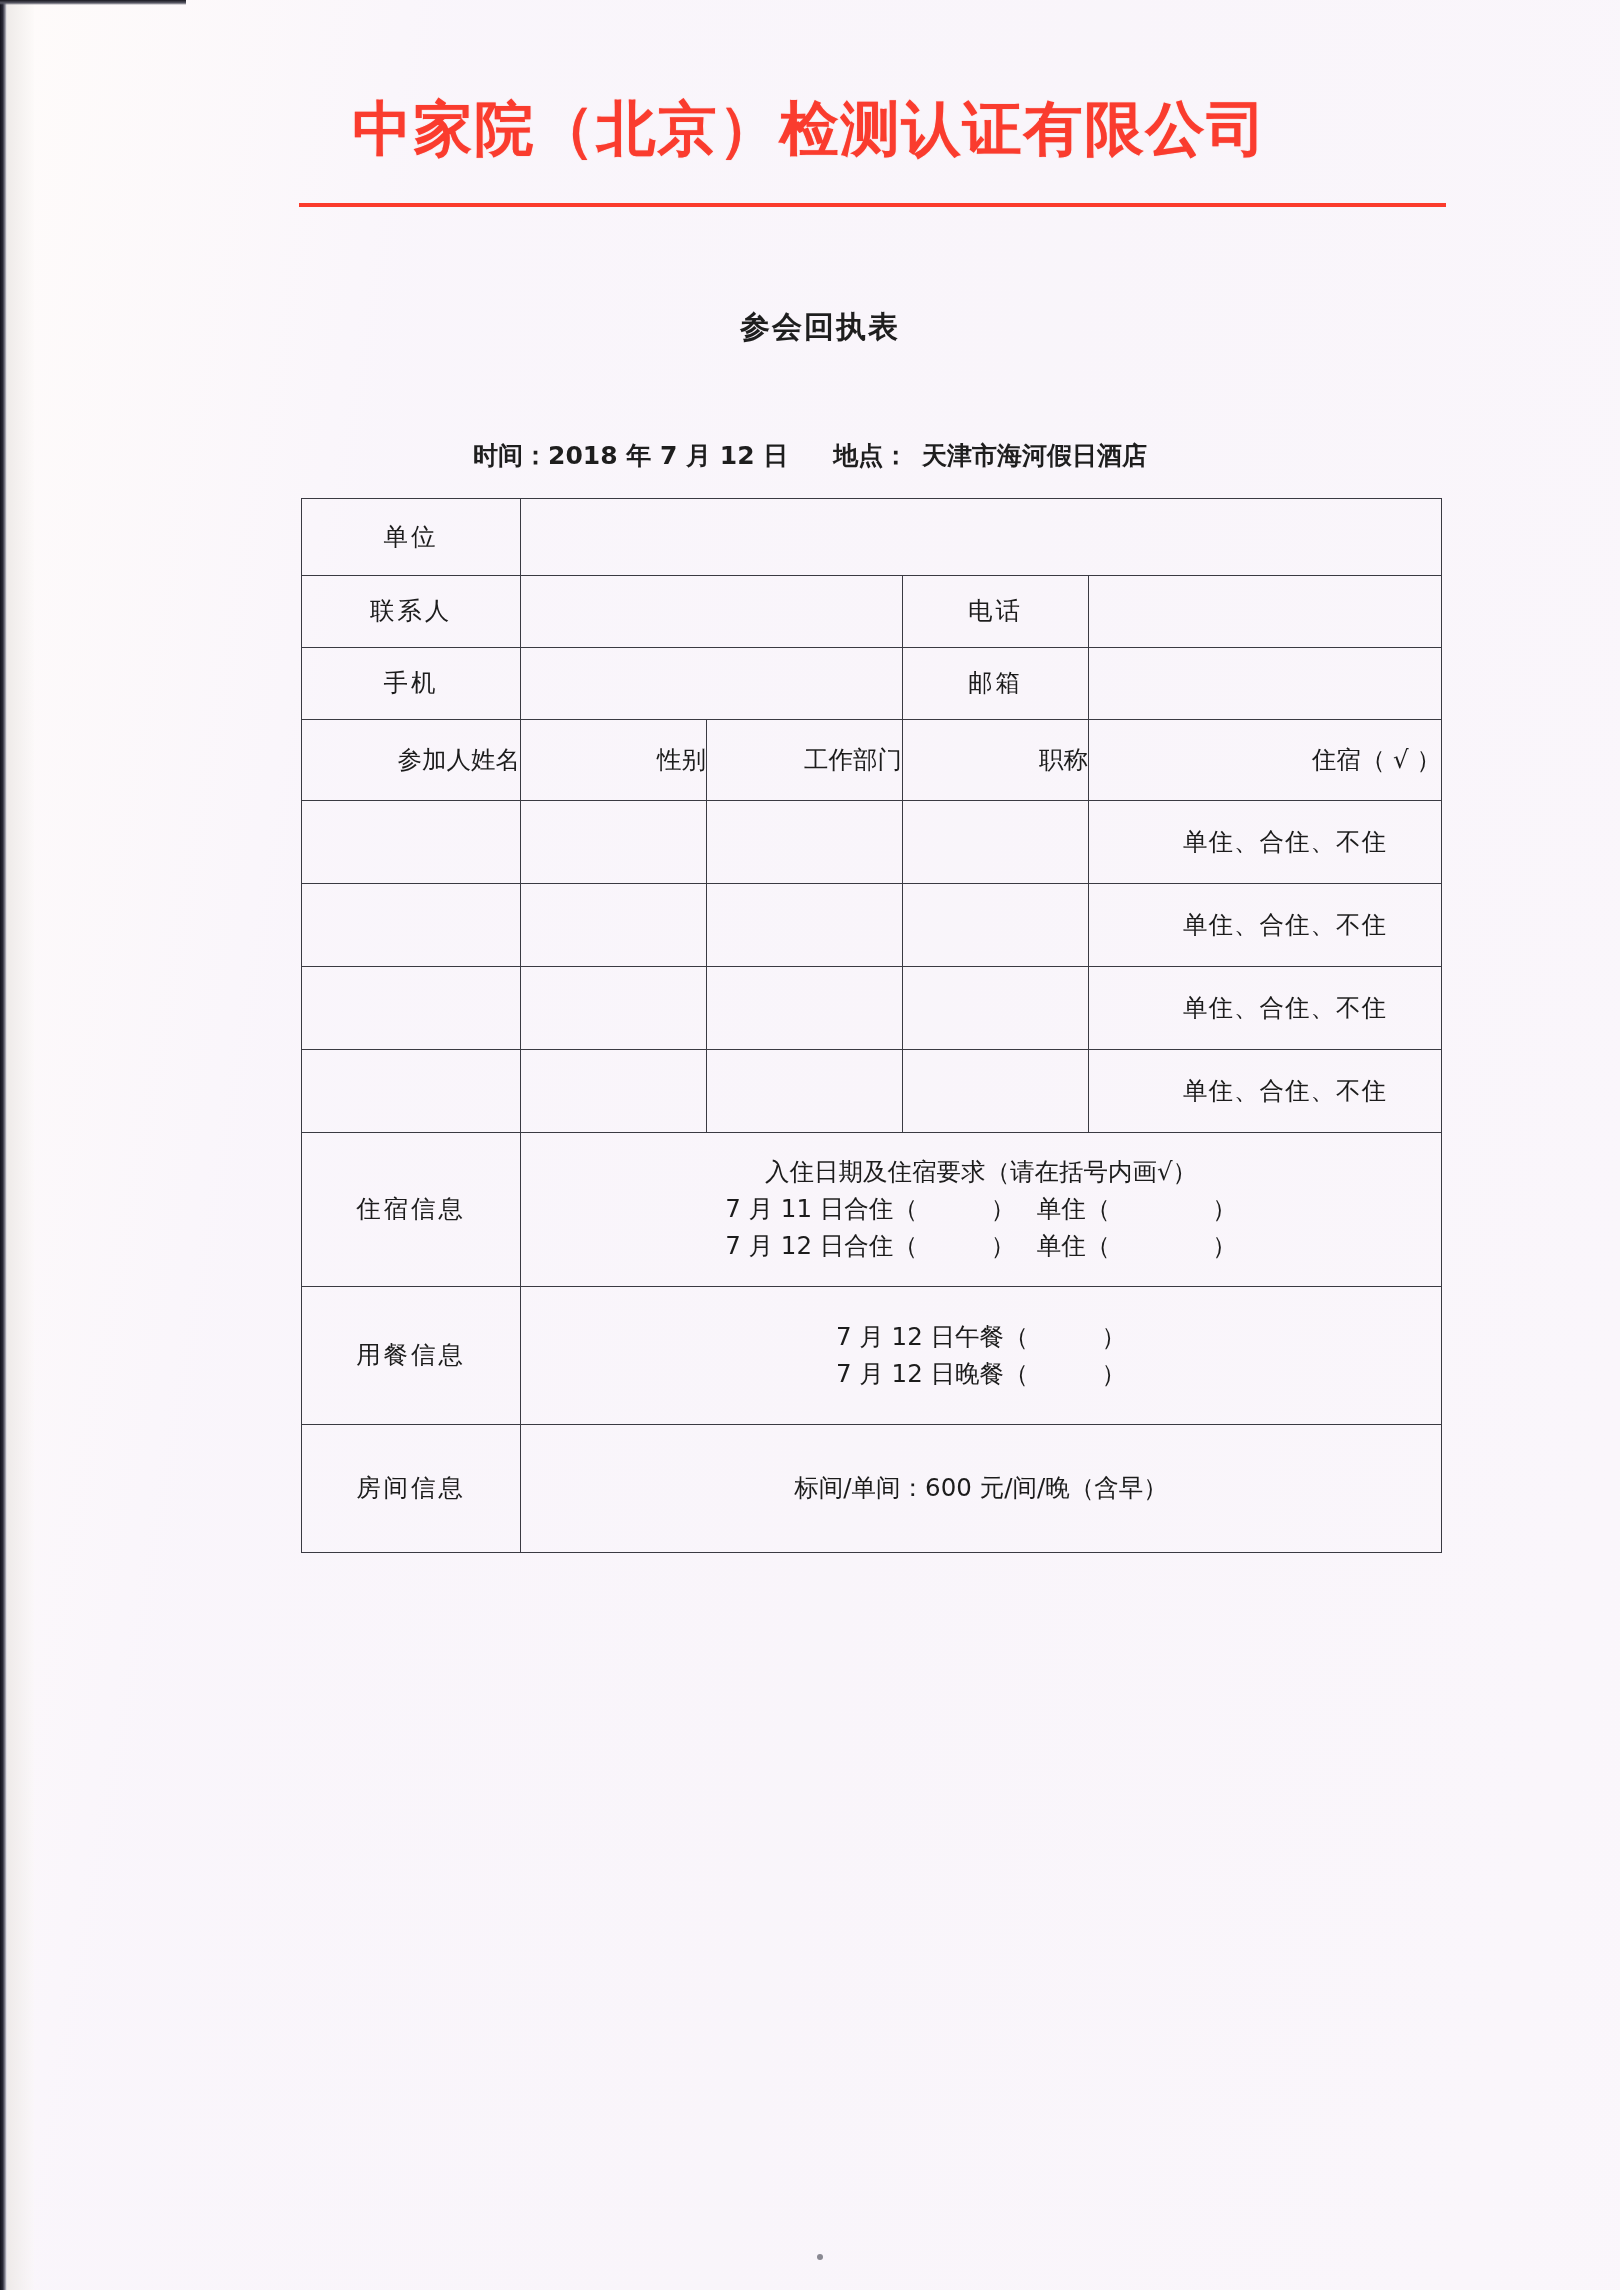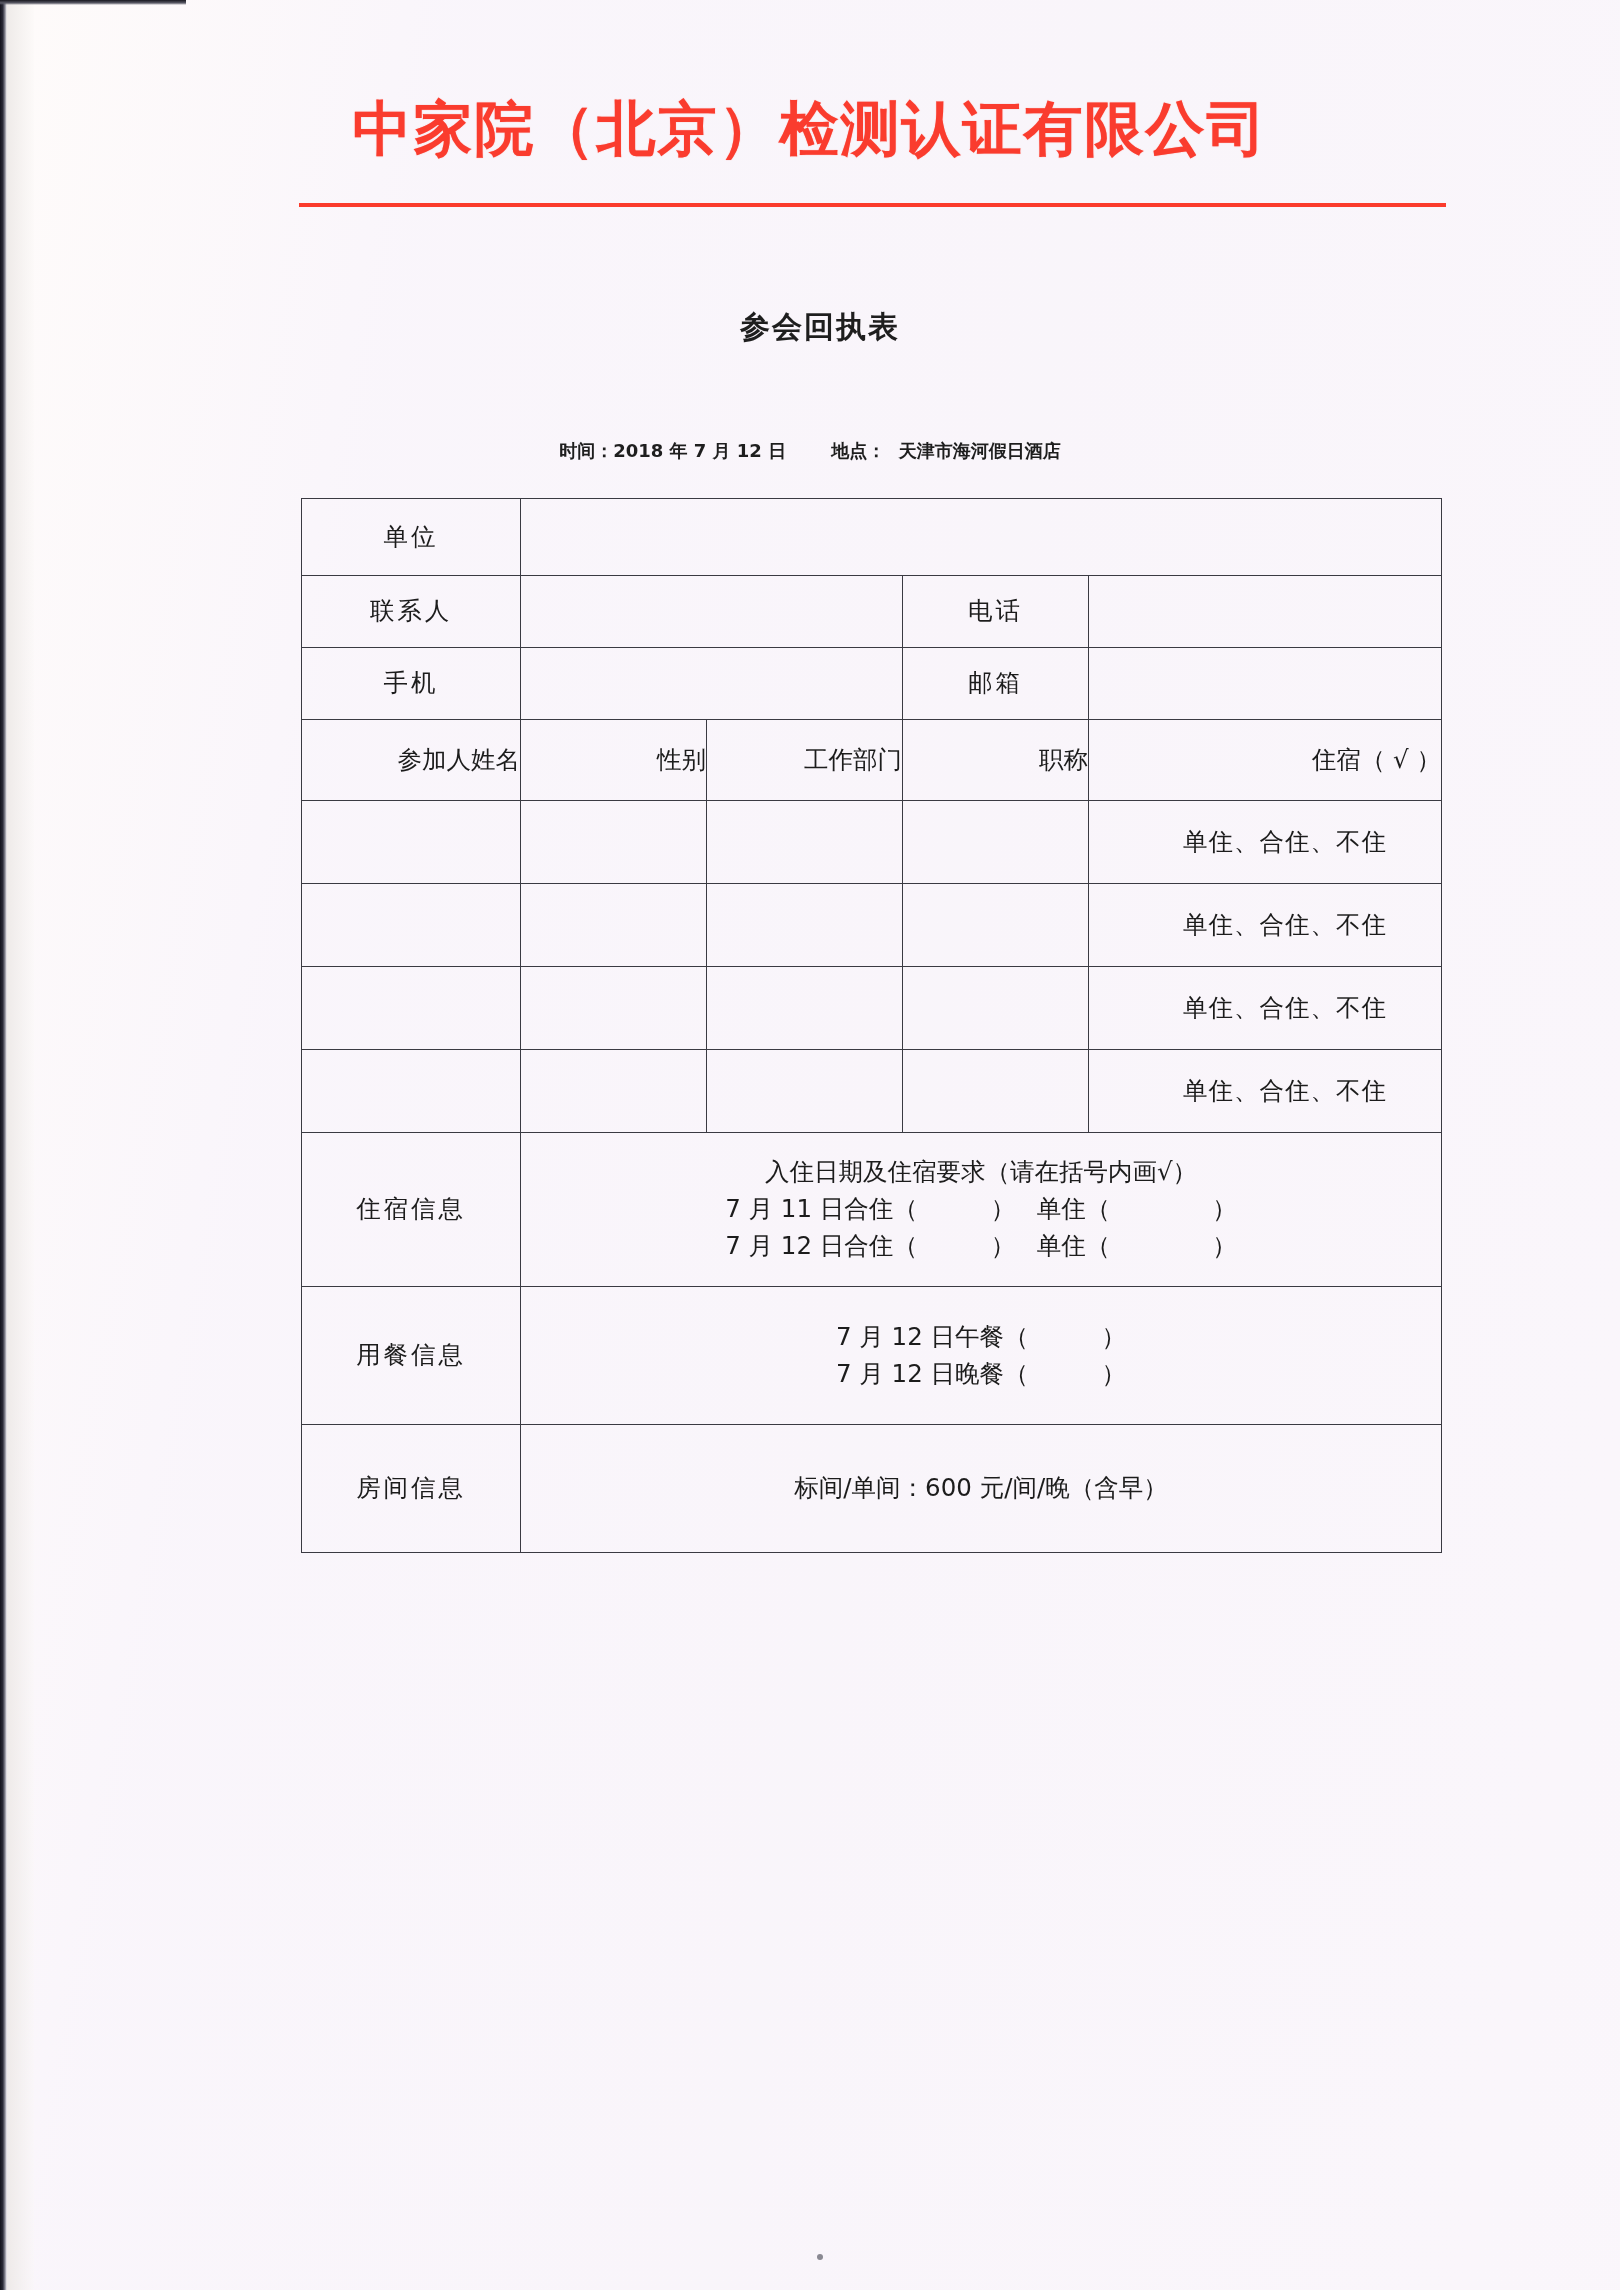--- a/index.html
+++ b/index.html
@@ -89,21 +89,21 @@
   }
 
   
   .meta-line {
     position: absolute;
     left: 0;
     top: 439px;
     width: 1620px;
     text-align: center;
     font-family: "DejaVu Sans", "Liberation Sans", sans-serif;
-    font-size: 18px;
+    font-size: 25px;
     font-weight: 700;
     color: #1e1e1e;
     white-space: nowrap;
   }
   .meta-line .gap { display: inline-block; width: 45px; }
   .meta-line .gap-sm { display: inline-block; width: 13.7px; }
 
   
   .form-table {
     position: absolute;

